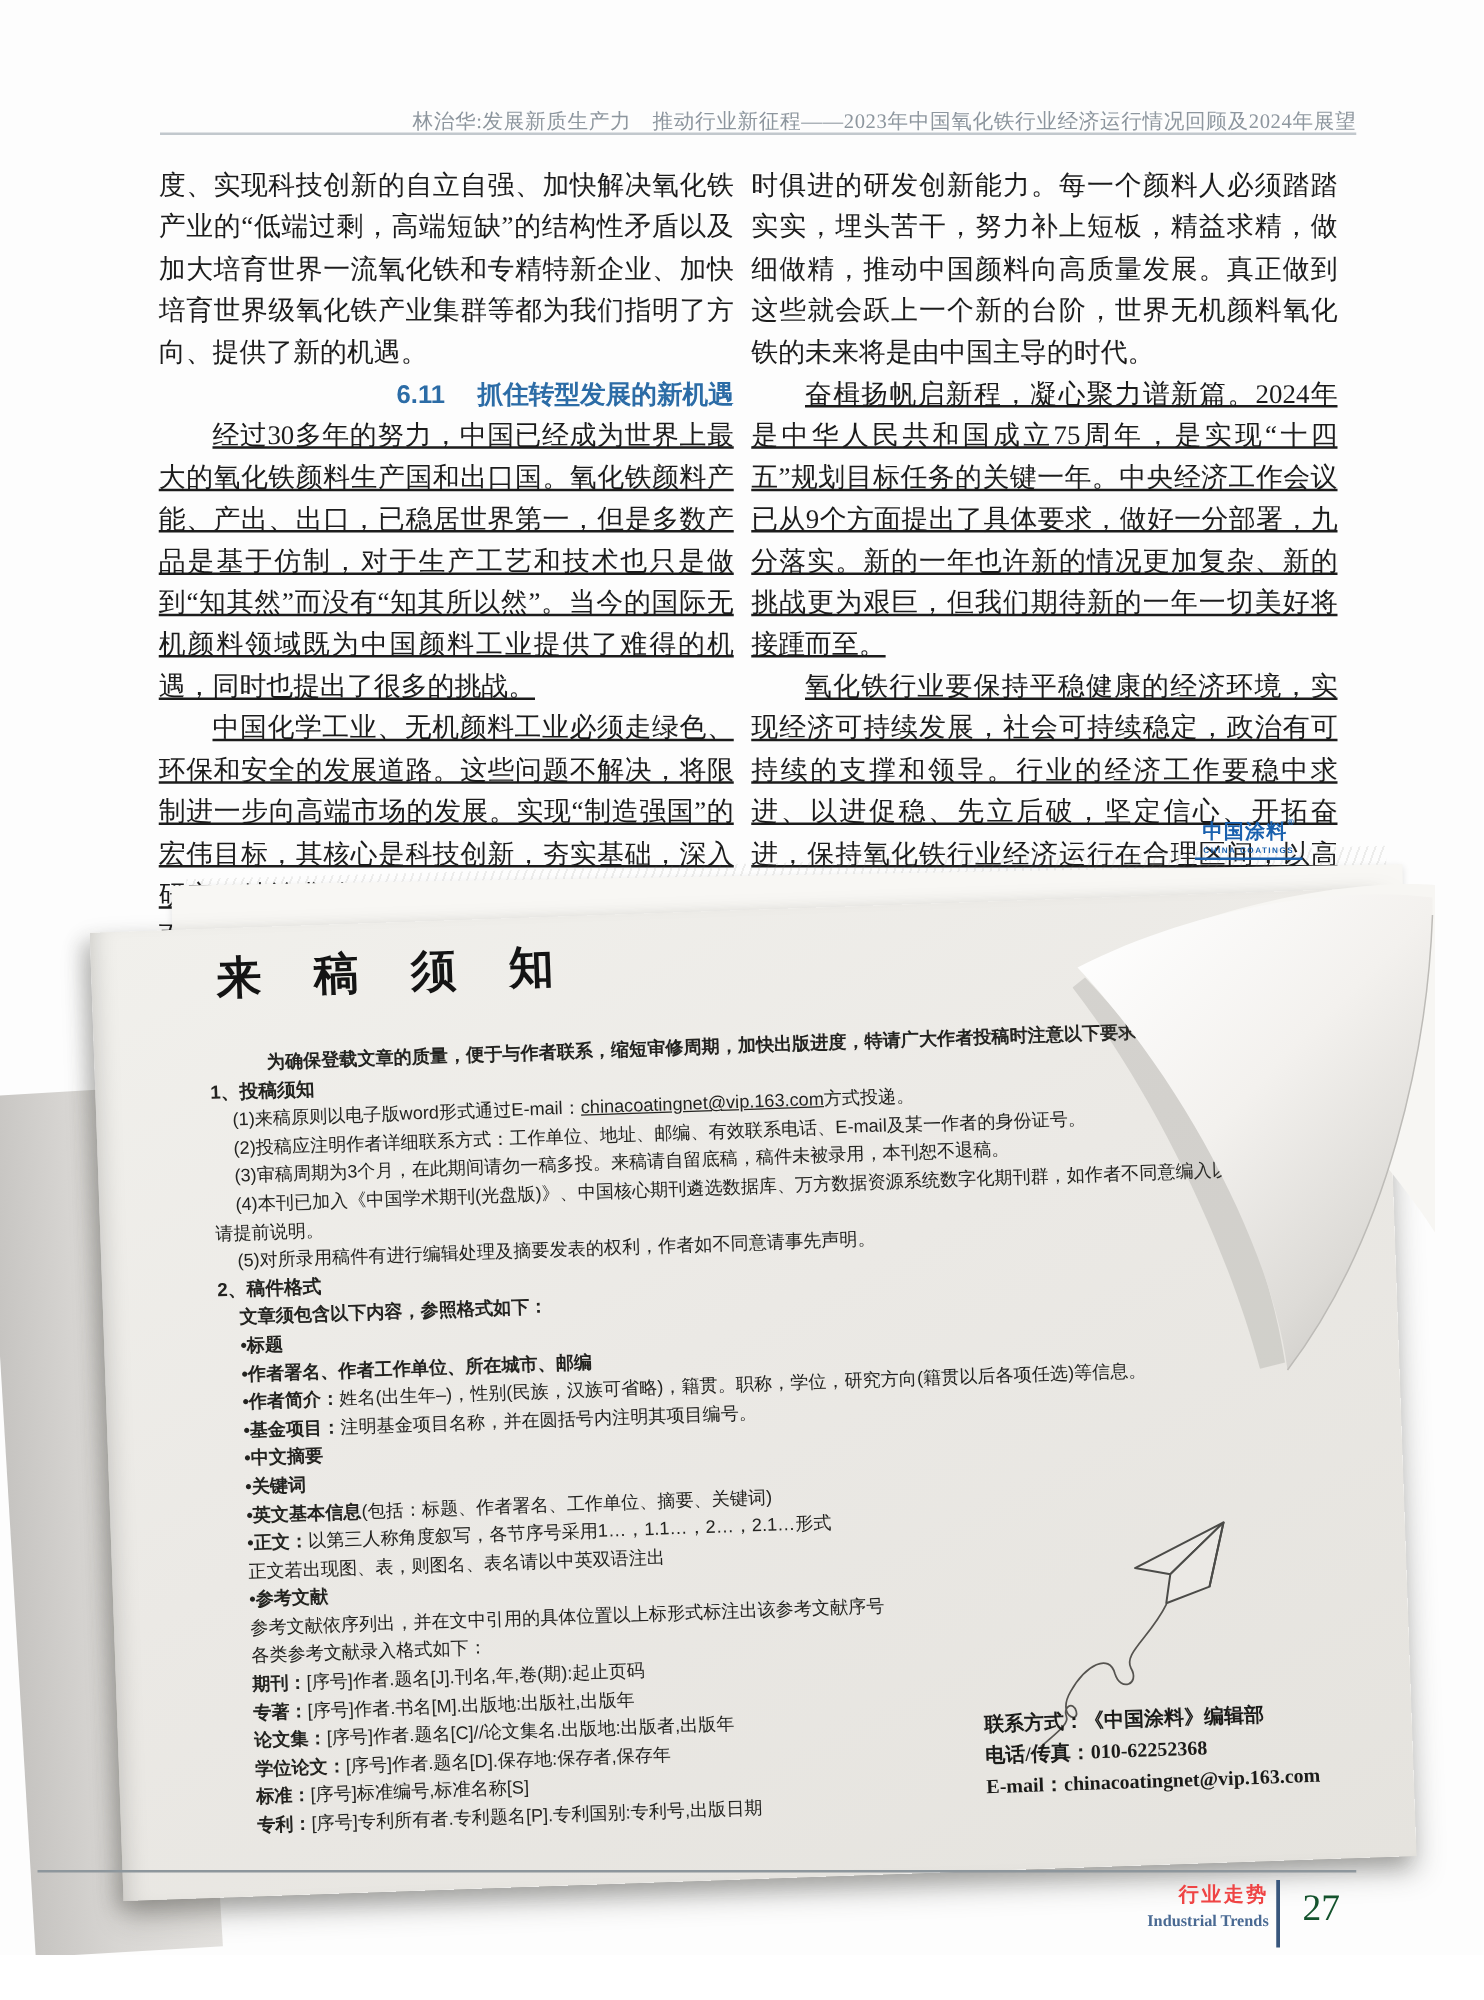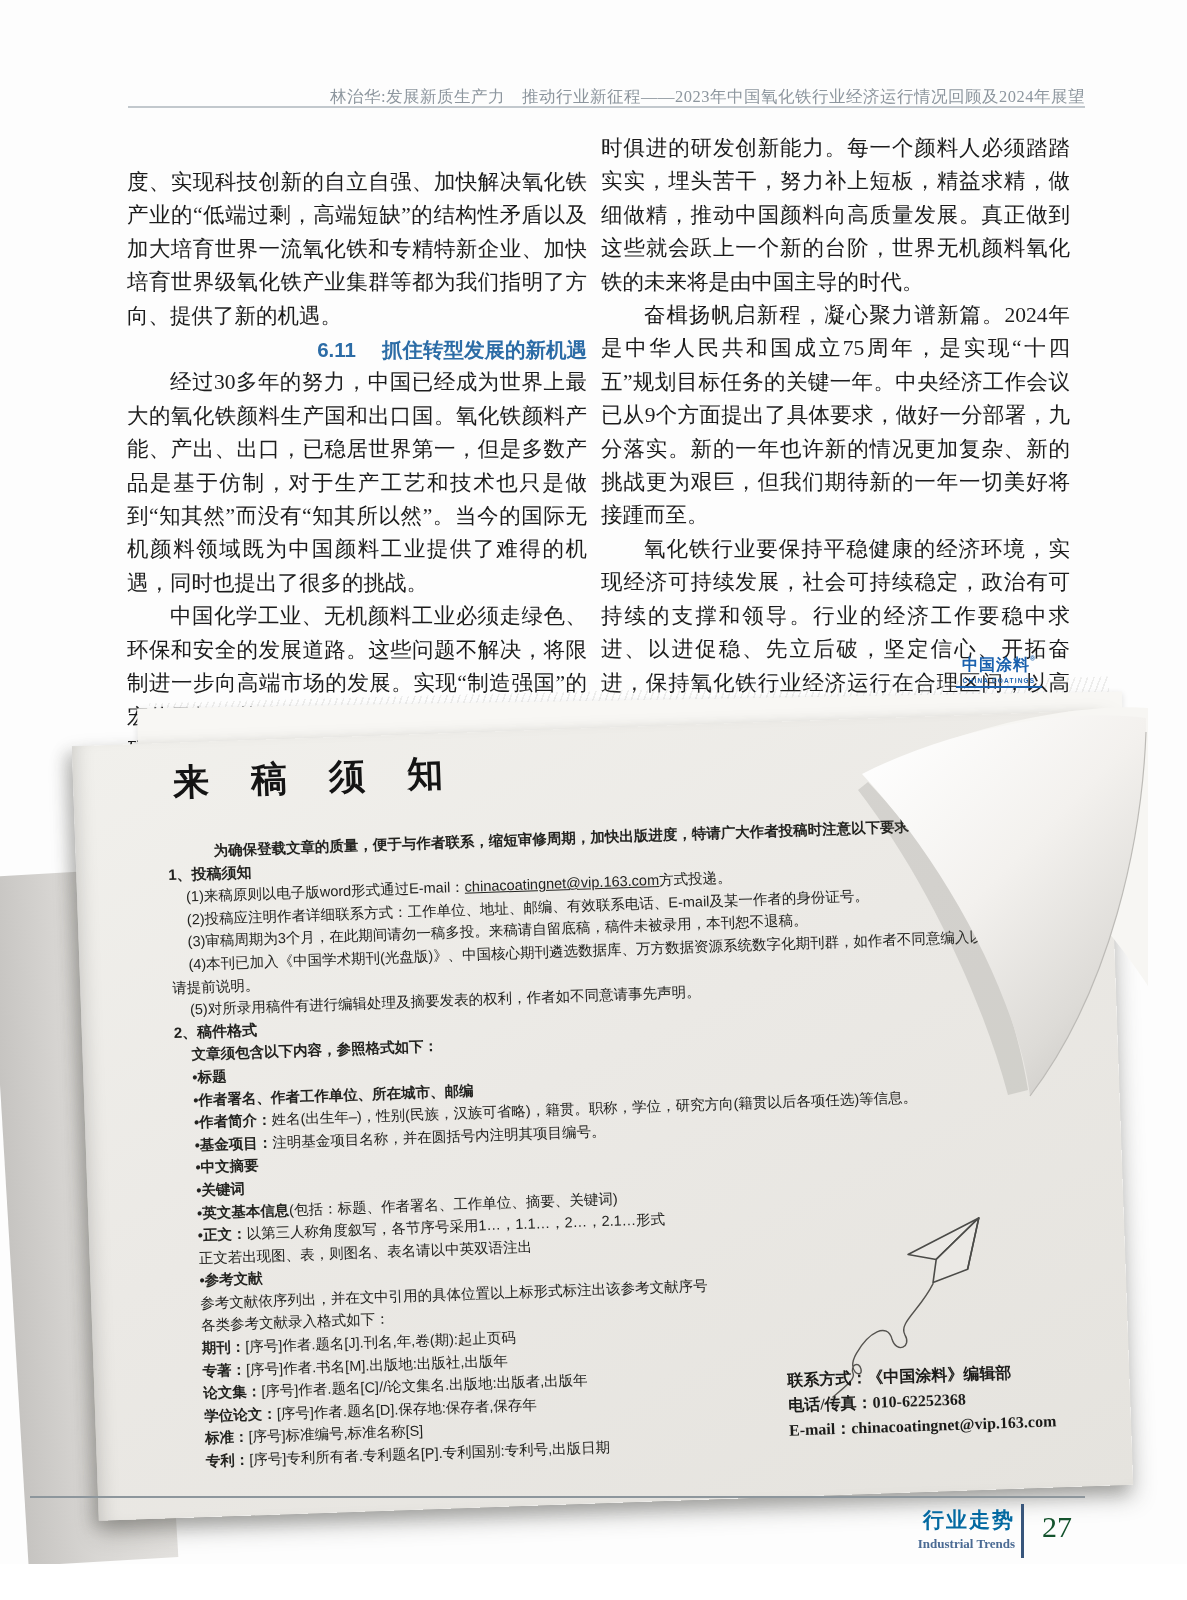--- a/index.html
+++ b/index.html
@@ -6,24 +6,24 @@
   .page{position:relative;width:1187px;height:1564px;background:#fdfdfd;overflow:hidden;
         font-family:"Liberation Sans",sans-serif;}
 
   
   .hdr{position:absolute;left:128px;top:86px;width:957px;text-align:right;
        font-family:"Liberation Serif",serif;font-size:16.5px;color:#8d969e;letter-spacing:.5px;}
   .hdr-rule{position:absolute;left:128px;top:106px;width:957px;height:2px;background:#c2c8cd;}
 
   .col{position:absolute;top:132px;font-family:"Liberation Serif",serif;font-size:21.5px;
        line-height:33.4px;color:#1c1c1c;text-align:justify;}
-  .col-left{left:127px;width:460px;margin-top:34px;}
+  .col-left{left:127px;width:460px;}
   .col-right{left:601px;width:469px;}
   .col p{margin:0;}
-  .col p.ind{text-indent:2em;}
+  .col p.ind{text-indent:2em;text-decoration:underline;}
   .sec-head{margin:1px 0;font-family:"Liberation Sans",sans-serif;font-weight:bold;
             font-size:20.5px;color:#2c6ca6;text-align:right;}
   .sec-head .num{margin-right:26px;}
 
   .logo{position:absolute;left:956px;top:655px;width:86px;text-align:center;z-index:6;}
   .logo .cn{font-weight:bold;font-size:16px;color:#1a61ae;letter-spacing:1px;}
   .logo .tm{font-size:7px;vertical-align:top;color:#1a61ae;}
   .logo .en{font-size:6.5px;color:#1a61ae;letter-spacing:1.2px;font-weight:bold;margin-top:1px;}
   .logo .bar{height:2px;background:#1a61ae;margin-top:2px;}
 
@@ -56,21 +56,21 @@
   .email-u{text-decoration:underline;}
 
   .contact{position:absolute;left:693px;top:646px;font-family:"Liberation Serif",serif;
            font-weight:bold;font-size:16px;line-height:25px;color:#1b1b19;}
   .plane{position:absolute;left:700px;top:453px;width:220px;height:232px;}
 
   
   .foot-rule{position:absolute;left:30px;top:1496px;width:1055px;height:2px;background:#8d969c;z-index:4;}
   .foot{position:absolute;left:880px;top:1504px;width:220px;z-index:5;}
   .foot .cnblk{position:absolute;right:85px;top:2px;text-align:right;}
-  .foot .cn{font-weight:bold;font-size:21px;color:#0369a1;letter-spacing:2px;}
+  .foot .cn{font-weight:bold;font-size:16px;color:#ef4444;letter-spacing:2px;}
   .foot .en{font-family:"Liberation Serif",serif;font-size:13px;color:#4a6a93;margin-top:2px;font-weight:bold;}
   .foot .vbar{position:absolute;right:76px;top:0;width:3px;height:54px;background:#38567c;}
   .foot .pg{position:absolute;right:28px;top:6px;font-family:"Liberation Serif",serif;
             font-size:30px;color:#14532d;}
   .bottom-strip{position:absolute;left:0;top:1588px;width:100%;height:12px;background:#eef0f1;}
 </style>
 </head>
 <body>
 
 <div class="page">

